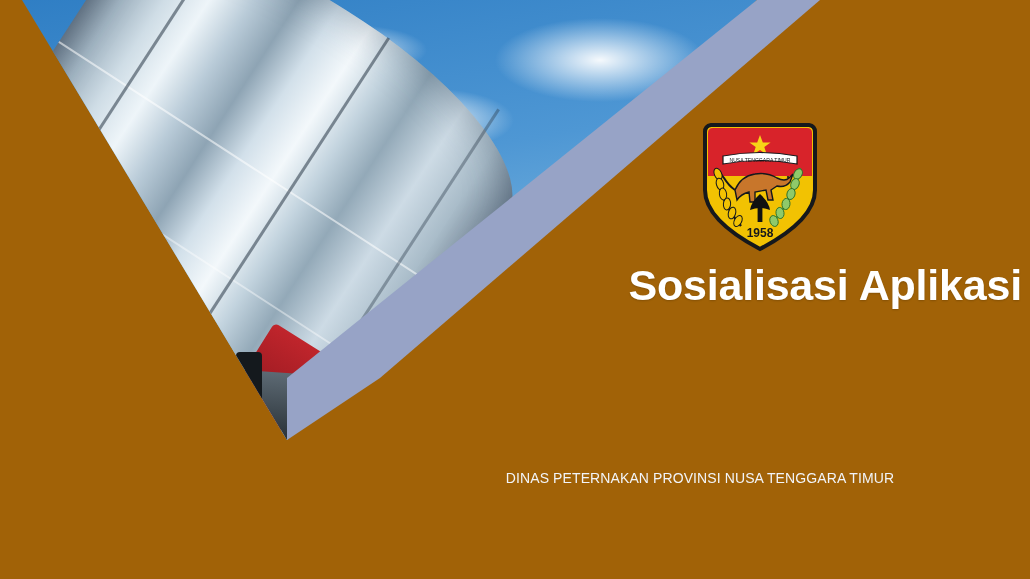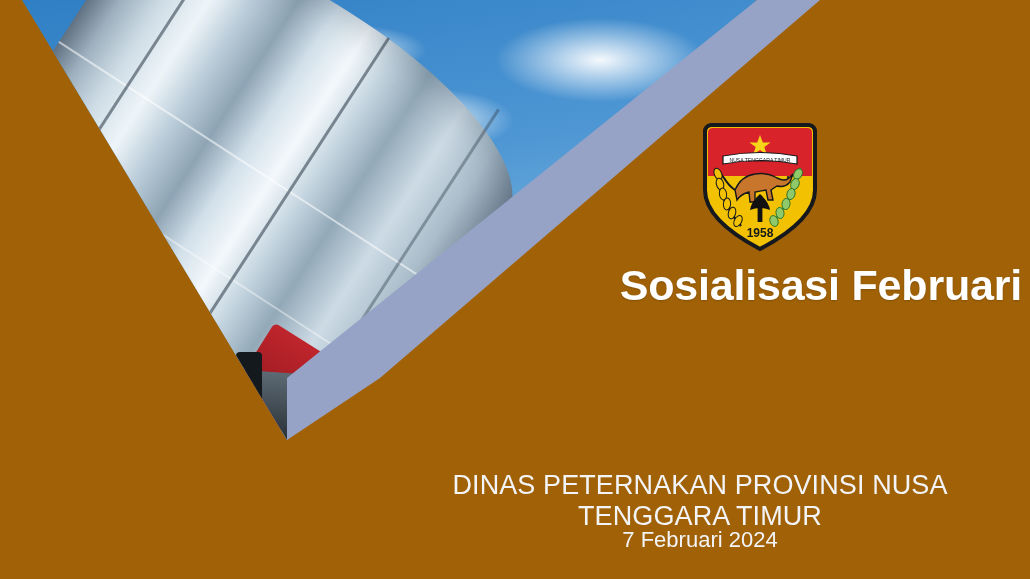--- a/index.html
+++ b/index.html
@@ -104,21 +104,21 @@
     position:absolute;left:300px;top:258px;width:722px;
     text-align:right;color:#ffffff;
     font-weight:bold;font-size:43px;line-height:1.26;
     letter-spacing:-0.2px;
     text-shadow:0 1px 2px rgba(0,0,0,.18);
   }
   #title .line{display:block;white-space:nowrap;}
   #org{
     position:absolute;left:380px;top:470px;width:640px;
     text-align:center;color:#f2f4f8;
-    font-size:27px;font-weight:normal;letter-spacing:.1px;
+    font-size:14px;font-weight:normal;letter-spacing:.1px;
   }
   #date{
     position:absolute;left:380px;top:527px;width:640px;
     text-align:center;color:#f2f4f8;
     font-size:22px;font-weight:normal;
   }
 </style>
 </head>
 <body>
 
@@ -201,19 +201,18 @@
 
     <g fill="#111111">
       <path d="M63 78 Q54 86 53 94 Q58 92 63 92 Q68 92 73 94 Q72 86 63 78 Z"></path>
       <rect x="60.6" y="92" width="4.8" height="14"></rect>
     </g>
 
     <text x="63" y="121" text-anchor="middle" font-family="'Liberation Sans',sans-serif" font-size="12" font-weight="bold" fill="#15181c">1958</text>
   </svg>
 
   <div id="title">
-    <span class="line">Sosialisasi Februari</span>
+    <span class="line">Sosialisasi Aplikasi</span>
   </div>
 
   <div id="org">DINAS PETERNAKAN PROVINSI NUSA TENGGARA TIMUR</div>
-  <div id="date">7 Februari 2024</div>
 
 </div>
 
 </body></html>

